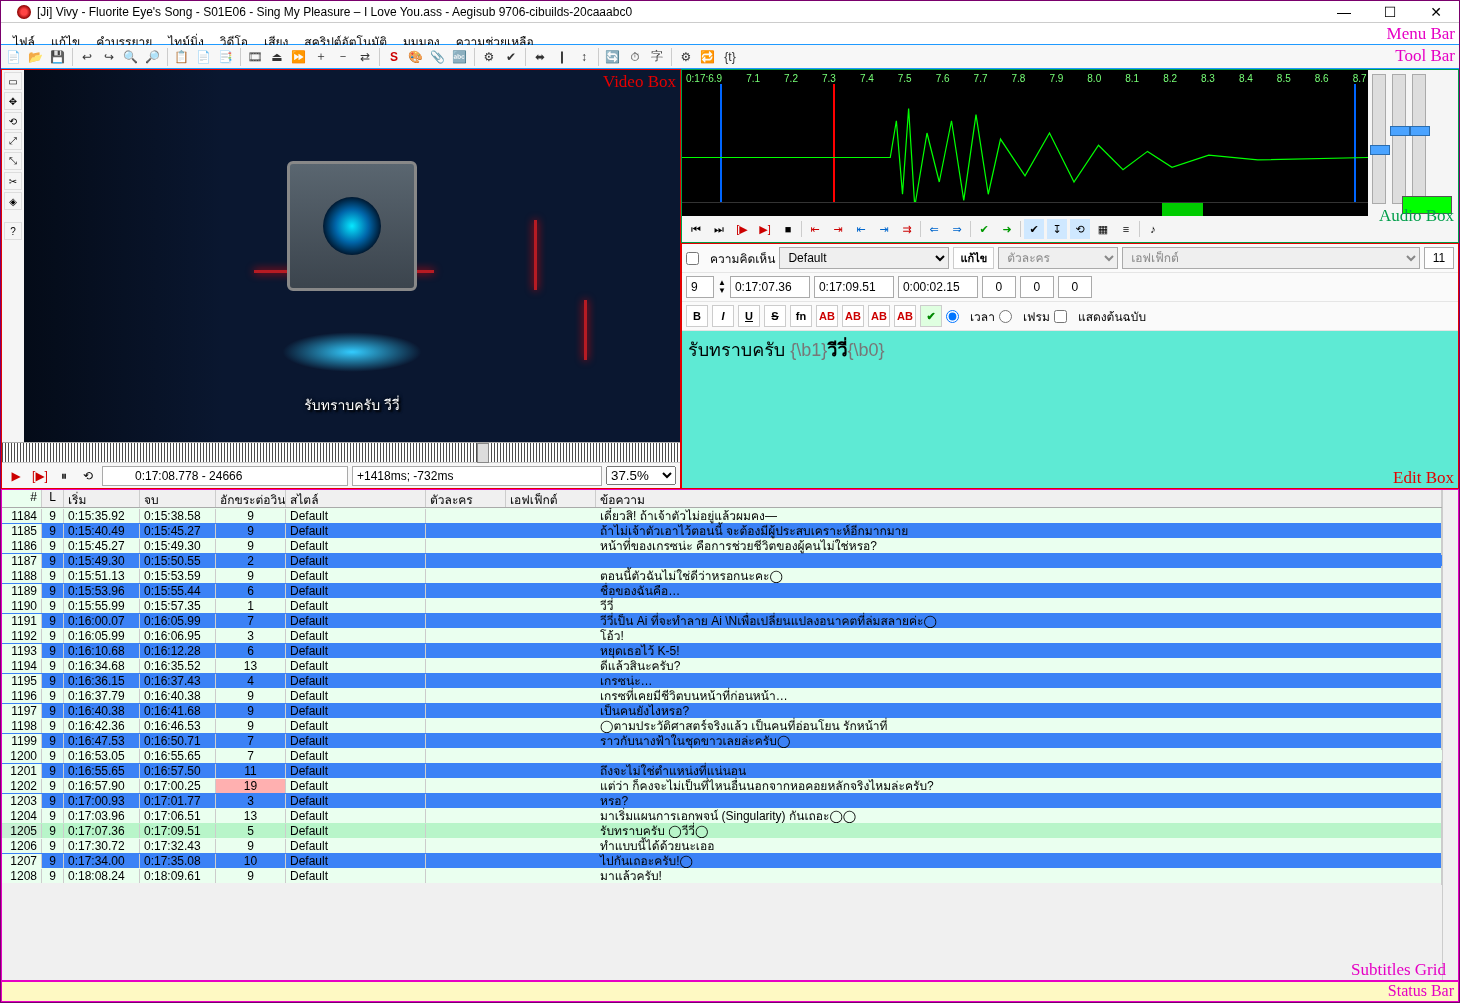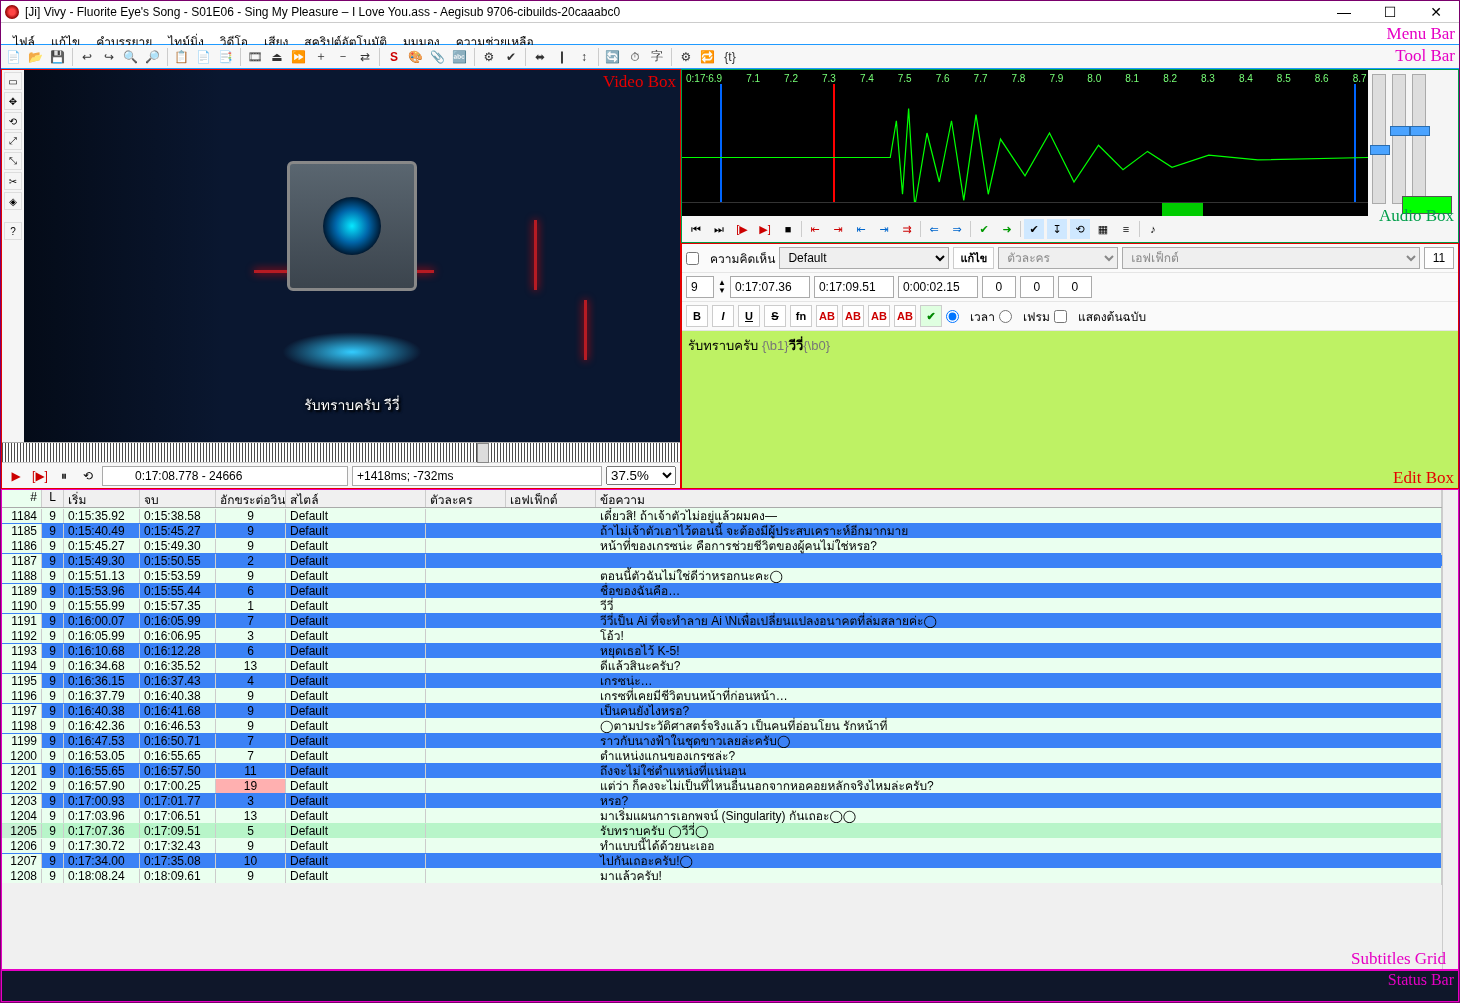--- a/index.html
+++ b/index.html
@@ -1,20 +1,20 @@
 <!DOCTYPE html>
 <html><head>
 <meta charset="utf-8">
 <style>
 * { box-sizing: border-box; margin: 0; padding: 0; font-family: "Segoe UI", Tahoma, sans-serif; }
 html, body { width: 1460px; height: 1003px; overflow: hidden; background: #f0f0f0; }
 body { display: flex; flex-direction: column; border: 1px solid #7a006c; }
 
 
-.titlebar { height: 22px; background: #fff; border-bottom: 1px solid #ccc; display: flex; align-items: center; padding-left: 4px; font-size: 12px; }
+.titlebar { height: 22px; background: #fff; border-bottom: 1px solid #ccc; display: flex; align-items: center; padding-left: 16px; font-size: 12px; }
 .titlebar .appicon { width: 14px; height: 14px; border-radius: 50%; background: radial-gradient(circle,#f44 30%,#800 70%); margin-right: 6px; }
 .titlebar .winbtns { margin-left: auto; display: flex; }
 .titlebar .winbtn { width: 46px; height: 22px; display: flex; align-items: center; justify-content: center; font-size: 14px; }
 
 
 .menubar { height: 22px; background:#fff; display:flex; align-items:center; border-bottom:1px solid #1f9aff; padding:0 4px; font-size:12px; position:relative;}
 .menubar .mitem { padding:2px 8px;margin-top:16px; }
 .menubar .label-right { position:absolute; right:4px; top:1px; color:#e600c4; font-size:17px; font-family: Georgia, serif;}
 
 
@@ -67,21 +67,21 @@
 .linkbtn{width:50px;height:18px;background:#0f0;margin-top:auto;border:1px solid #555;}
 
 .editbox{flex:1;border:1px solid #e50000;display:flex;flex-direction:column;font-size:12px;position:relative;}
 .editbox .lab{position:absolute;right:4px;bottom:0;color:#e50000;font-size:17px;font-family:Georgia,serif;}
 .editrow{display:flex;align-items:center;gap:4px;padding:3px 4px;border-bottom:1px solid #e5e5e5;background:#fafafa;}
 .editrow input[type=text],.editrow select{height:22px;border:1px solid #aaa;font-size:12px;padding:0 4px;}
 .editrow .chk{display:flex;align-items:center;gap:11px;}
 .fmtbtn{width:22px;height:22px;border:1px solid #ccc;background:#fff;display:flex;align-items:center;justify-content:center;font-size:11px;font-weight:bold;}
 .fmtbtn.red{color:#c00;}
 .fmtbtn.green{background:#dfffe0;color:#080;}
-.subedit{flex:1;background:#bef264;padding:4px 6px;font-size:13px;}
+.subedit{flex:1;background:#5eead4;padding:4px 6px;font-size:18px;}
 .subedit .tag{color:#777;}
 .subedit .b{font-weight:bold;}
 
 
 .gridwrap{flex:1;border:1px solid #e600c4;display:flex;flex-direction:column;position:relative;min-height:0;}
 .gridwrap .lab{position:absolute;right:12px;bottom:0;color:#e600c4;font-size:17px;font-family:Georgia,serif;}
 .ghead{display:flex;background:#f0f0f0;border-bottom:1px solid #aaa;font-size:12px;height:18px;}
 .ghead div,.grow div{border-right:1px solid #ccc;padding:0 4px;overflow:hidden;white-space:nowrap;font-size:12px;}
 .gbody{flex:1;overflow-y:auto;overflow-x:hidden;}
 .grow{display:flex;height:15px;align-items:center;background:#3b82f6;}
@@ -91,21 +91,21 @@
 .c-num{width:40px;text-align:right;background:#eaffef;}
 .grow.sel .c-num{background:#c8f0d4;}
 .c-l{width:22px;text-align:center;}
 .c-t{width:76px;}
 .c-cps{width:70px;text-align:center;}
 .c-sty{width:140px;}
 .c-act{width:80px;}.c-eff{width:90px;}
 .c-txt{flex:1;}
 .scrollb{width:16px;background:#f0f0f0;border-left:1px solid #ccc;}
 
-.statusbar{height:32px;border:1px solid #e600c4;background:#0f172a;position:relative;}
+.statusbar{height:21px;border:1px solid #e600c4;background:#fef9c3;position:relative;}
 .statusbar .lab{position:absolute;right:4px;top:0;color:#e600c4;font-size:16px;font-family:Georgia,serif;}
 </style>
 </head>
 <body>
 
 <div class="titlebar">
   <div class="appicon"></div>
   <span>[Ji] Vivy - Fluorite Eye's Song - S01E06 - Sing My Pleasure – I Love You.ass - Aegisub 9706-cibuilds-20caaabc0</span>
   <div class="winbtns">
     <div class="winbtn">—</div>
@@ -543,21 +543,20 @@
           </div>
           <div class="grow">
             <div class="c-num">1200</div>
             <div class="c-l">9</div>
             <div class="c-t">0:16:53.05</div>
             <div class="c-t">0:16:55.65</div>
             <div class="c-cps ">7</div>
             <div class="c-sty">Default</div>
             <div class="c-act"></div>
             <div class="c-eff"></div>
-            <div class="c-txt">ตำแหน่งแกนของเกรซล่ะ?</div>
           </div>
           <div class="grow">
             <div class="c-num">1201</div>
             <div class="c-l">9</div>
             <div class="c-t">0:16:55.65</div>
             <div class="c-t">0:16:57.50</div>
             <div class="c-cps ">11</div>
             <div class="c-sty">Default</div>
             <div class="c-act"></div>
             <div class="c-eff"></div>

